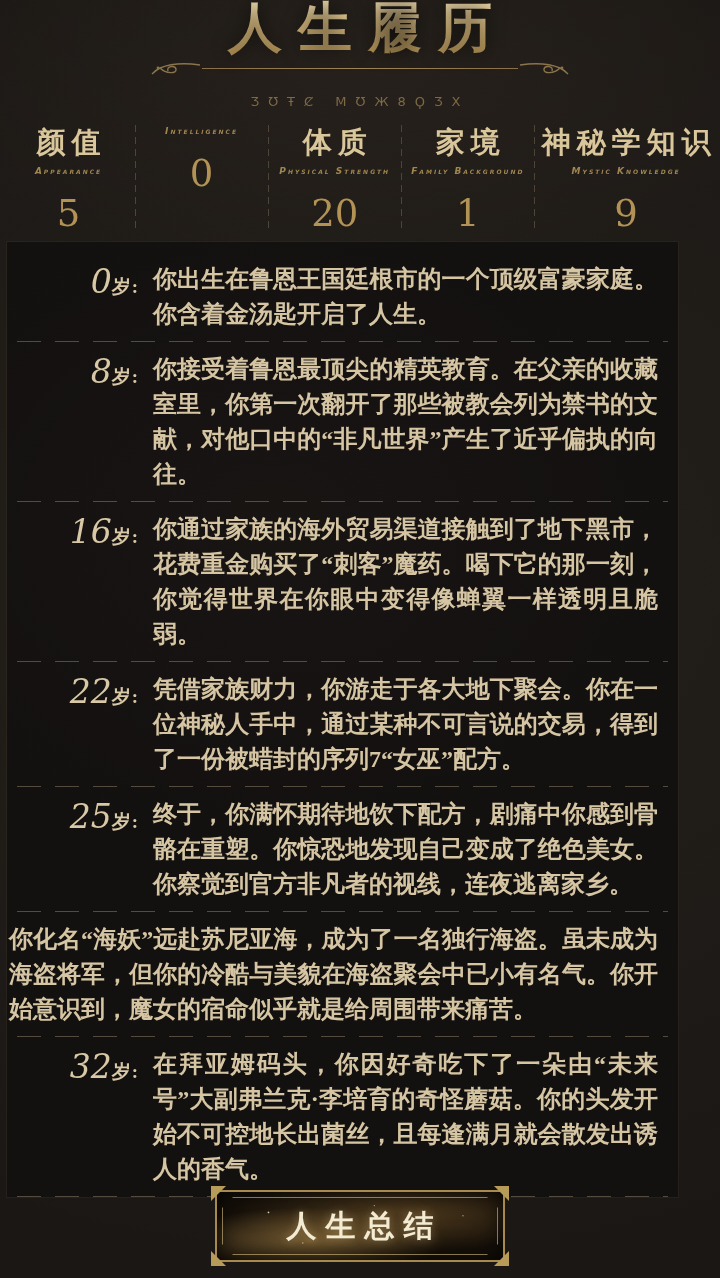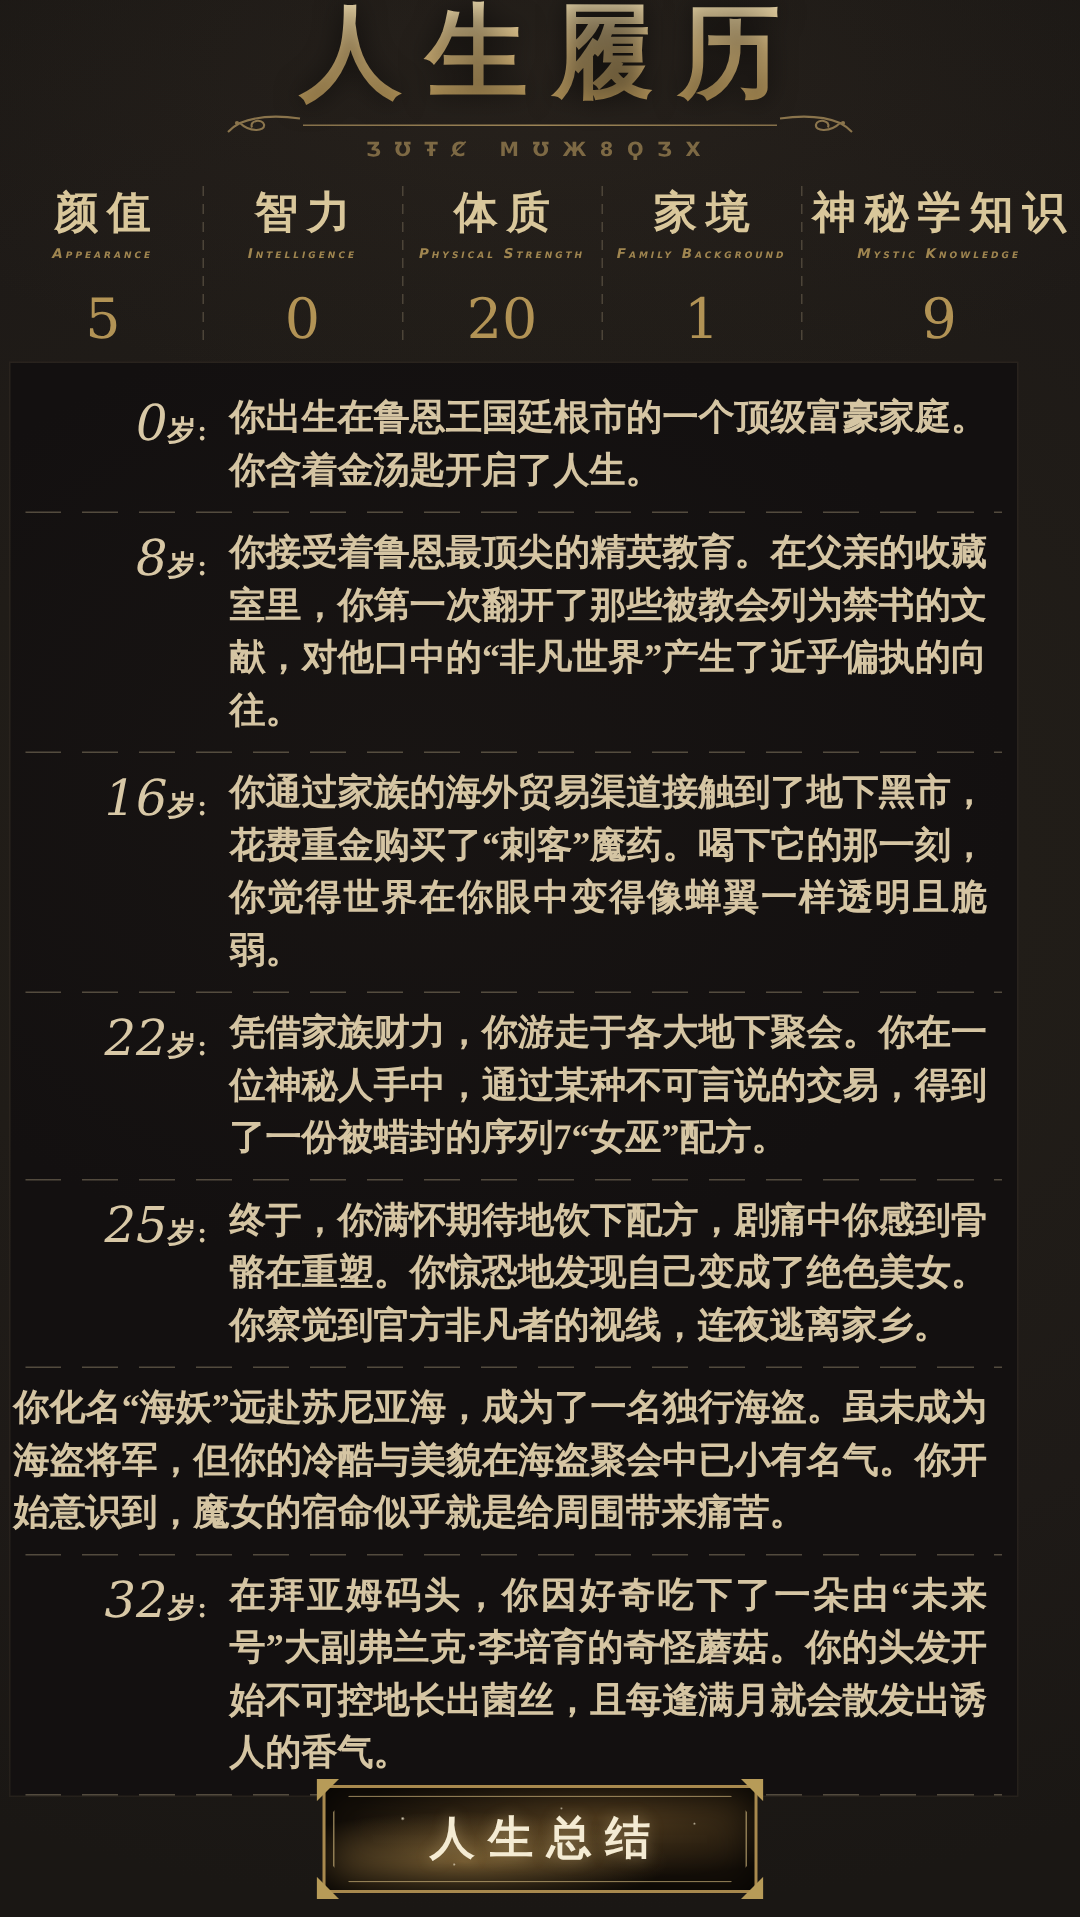--- a/index.html
+++ b/index.html
@@ -9,35 +9,35 @@
     position:relative; width:720px; height:1278px;
     background:
       radial-gradient(ellipse 620px 300px at 50% 4%, rgba(64,54,42,.25), transparent 75%),
       radial-gradient(ellipse 900px 700px at 50% 45%, #242019, #1e1a17 70%, #1a1714 100%);
     font-family:"Liberation Serif","DejaVu Serif",serif;
   }
 
   
   .header { padding-top:0; text-align:center; }
   .title {
-    font-size:68px; font-weight:bold; letter-spacing:16px; line-height:1.05;
+    font-size:54px; font-weight:bold; letter-spacing:16px; line-height:1.05;
     padding-left:16px;
     background:linear-gradient(180deg,#efddb0 0%,#d9ba7e 45%,#a98a50 100%);
     -webkit-background-clip:text; background-clip:text; color:transparent;
     text-shadow:0 0 18px rgba(0,0,0,.6);
   }
   .ornament { display:flex; align-items:center; justify-content:center; margin-top:3px; height:18px; }
   .orn-line { width:158px; height:3px; position:relative; }
   .orn-line::before { content:""; position:absolute; left:0; right:0; top:1px; height:1px; background:#85704a; }
   .orn-line.l::before { background:linear-gradient(90deg,#85704a,#9c8456); }
   .orn-line.r::before { background:linear-gradient(90deg,#9c8456,#85704a); }
   .flourish { width:52px; height:18px; flex:0 0 auto; }
   .script-caption {
-    margin-top:1px; font-family:"DejaVu Sans",sans-serif;
-    font-size:13px; letter-spacing:9px; color:#7d6944; font-weight:bold;
+    margin-top:16px; font-family:"DejaVu Sans",sans-serif;
+    font-size:13px; letter-spacing:9px; color:#7d6944; font-weight:normal;
   }
 
   
   .stats { display:flex; align-items:stretch; margin-top:12px; padding:0 2px; }
   .stat { flex:1; text-align:center; position:relative; padding-top:2px; }
   .stat.wide { flex:1.38; }
   .stat + .stat::before {
     content:""; position:absolute; left:0; top:4px; bottom:6px; width:1px;
     background:repeating-linear-gradient(180deg,#574e40 0 7px,transparent 7px 12px);
     opacity:.8;
@@ -137,21 +137,20 @@
     <div class="script-caption">ƷƱŦȻ MƱЖ8ϘƷX</div>
   </header>
 
   <section class="stats">
     <div class="stat">
       <div class="stat-label">颜值</div>
       <div class="stat-sub">Appearance</div>
       <div class="stat-value">5</div>
     </div>
     <div class="stat">
-      <div class="stat-label">智力</div>
       <div class="stat-sub">Intelligence</div>
       <div class="stat-value">0</div>
     </div>
     <div class="stat">
       <div class="stat-label">体质</div>
       <div class="stat-sub">Physical Strength</div>
       <div class="stat-value">20</div>
     </div>
     <div class="stat">
       <div class="stat-label">家境</div>

